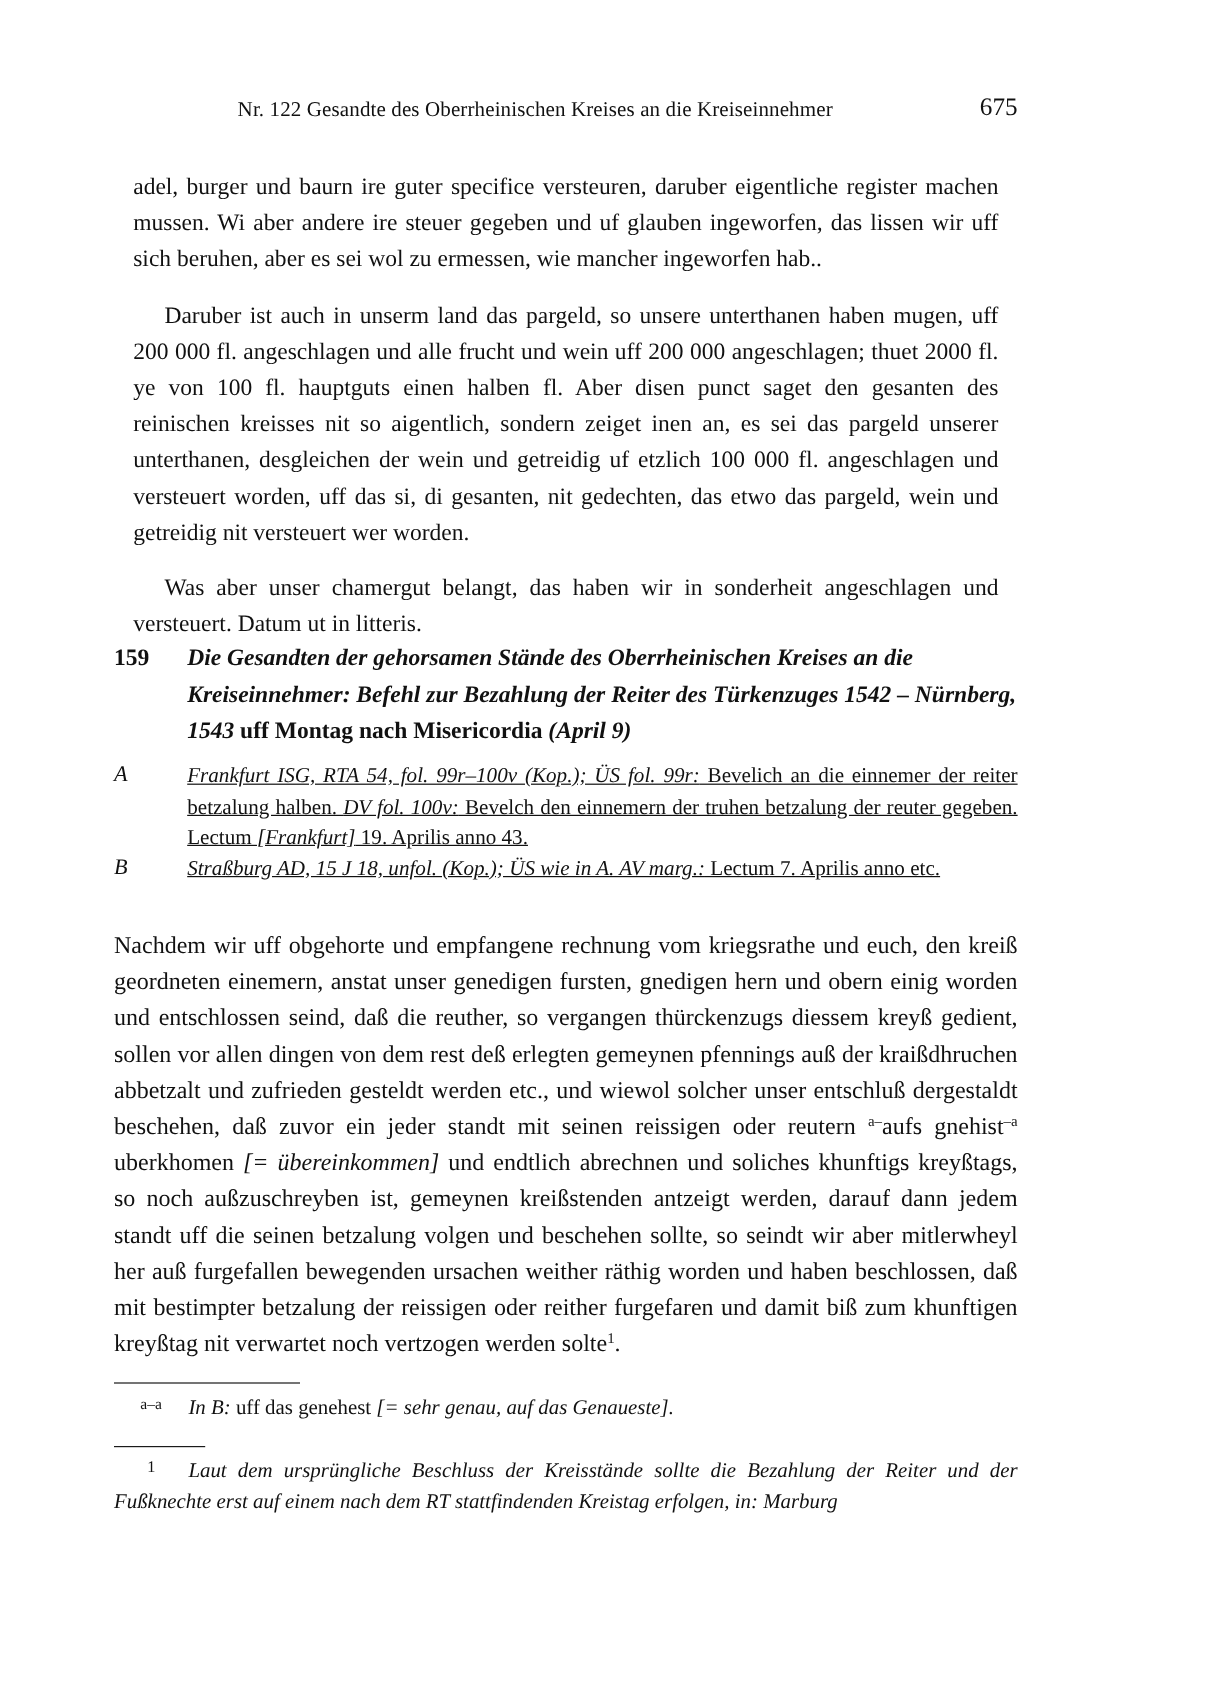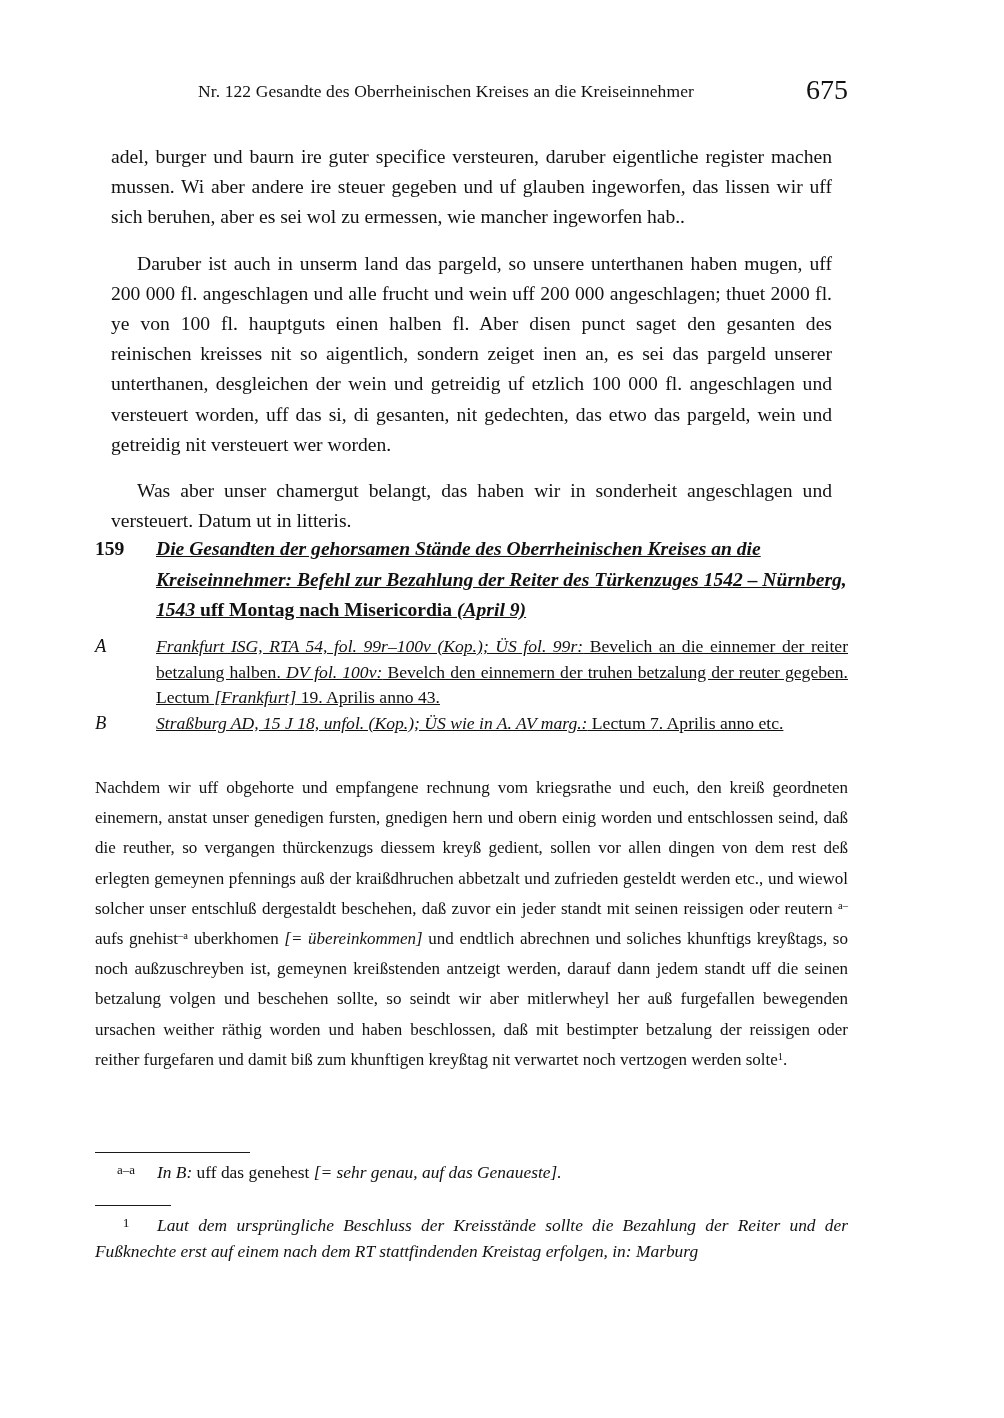--- a/index.html
+++ b/index.html
@@ -35,21 +35,21 @@
     position: absolute;
     left: 103px;
     top: 0;
     white-space: nowrap;
     letter-spacing: 0.1px;
   }
   .runhead-pageno {
     position: absolute;
     right: 0;
     top: -3px;
-    font-size: 28px;
+    font-size: 21px;
     line-height: 29px;
   }
 
   
   .col {
     position: absolute;
     left: 95px;
     width: 753px;
   }
   p.body {
@@ -76,21 +76,20 @@
     left: 0;
     top: 0;
     font-weight: bold;
     font-size: 19.6px;
   }
   .doc-heading .title {
     margin-left: 61px;
     font-weight: bold;
     font-style: italic;
     text-align: left;
-    text-decoration: underline;
   }
   .doc-heading .title .roman {
     font-style: normal;
   }
 
   
   .apparatus {
     position: absolute;
     left: 95px;
     top: 634px;
@@ -119,21 +118,21 @@
 
   
   .narrative {
     position: absolute;
     left: 95px;
     top: 773px;
     width: 753px;
   }
   .narrative p {
     margin: 0;
-    font-size: 17px;
+    font-size: 20px;
     line-height: 30.2px;
     text-align: justify;
     hyphens: none;
   }
   sup.mk {
     font-size: 0.62em;
     vertical-align: 0.52em;
     line-height: 0;
   }
   sup.fn {

